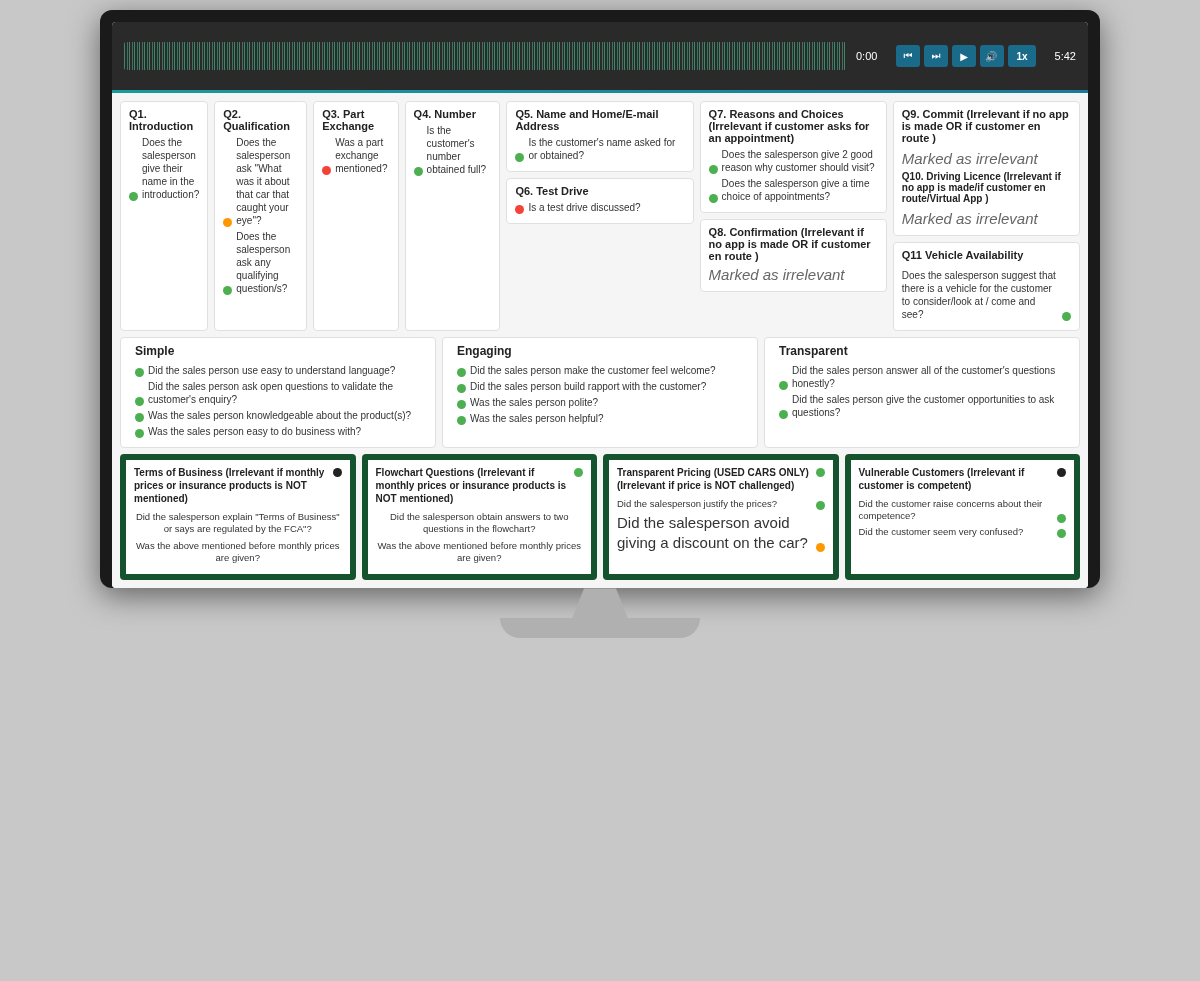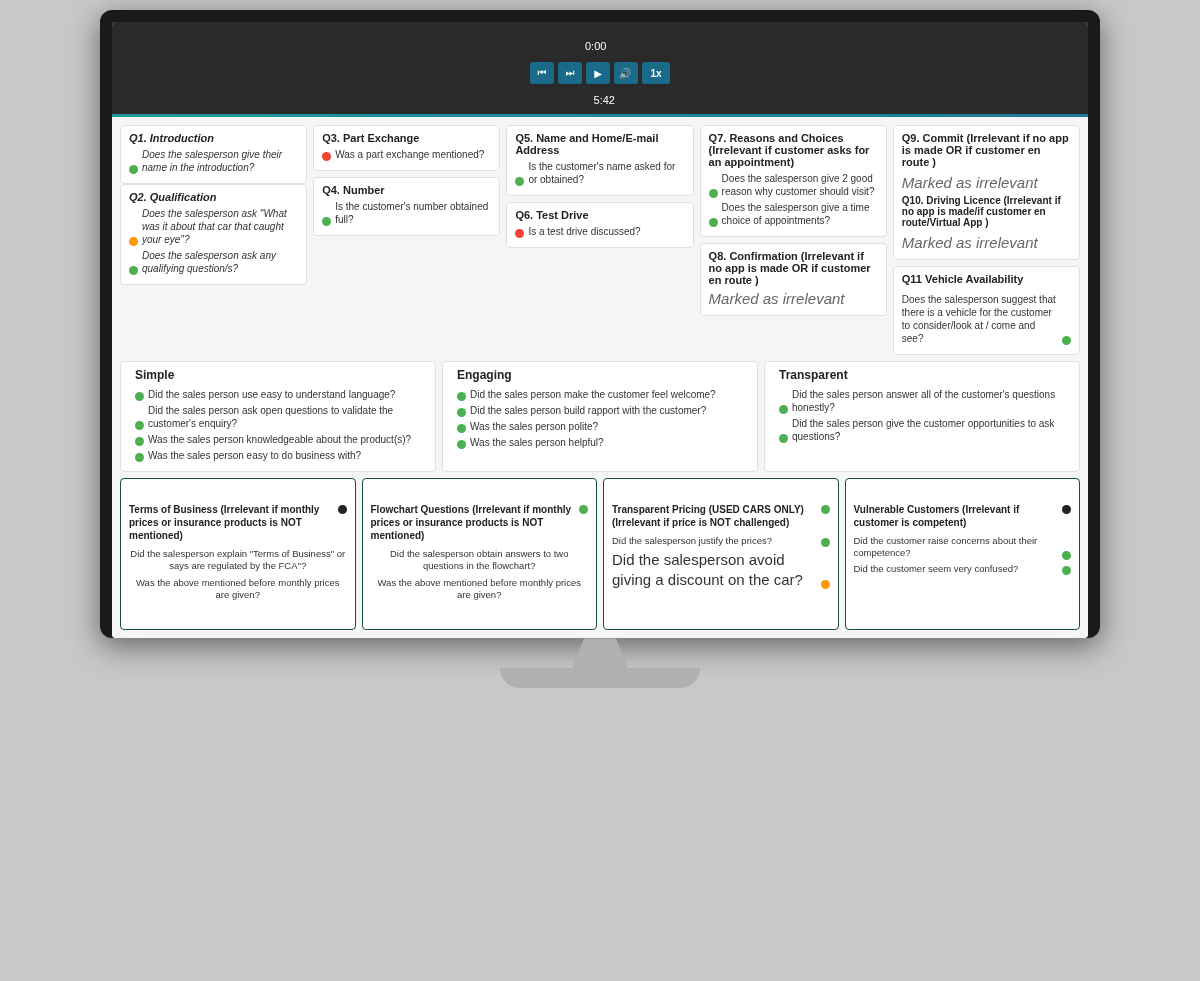--- a/index.html
+++ b/index.html
@@ -20,25 +20,24 @@
       box-shadow: 0 8px 30px rgba(0,0,0,0.5);
     }
     .screen {
       background: #fff;
       border-radius: 4px;
       overflow: hidden;
       width: 100%;
     }
     .audio-bar {
       background: #2a2a2a;
-      padding: 8px 12px;
+      padding: 20px 12px;
       display: flex;
       align-items: center;
       gap: 10px;
-      flex-direction: column;
     }
     .waveform {
       flex: 1;
       height: 28px;
       background: repeating-linear-gradient(
         90deg,
         #4a9a7a 0px, #4a9a7a 1px,
         transparent 1px, transparent 3px,
         #3a8a6a 3px, #3a8a6a 4px,
         transparent 4px, transparent 5px
@@ -158,23 +157,23 @@
       color: #222;
     }
     
     .bottom-grid {
       display: grid;
       grid-template-columns: repeat(4, 1fr);
       gap: 6px;
     }
     .bottom-card {
       background: #fff;
-      border: 1px solid #14532d;
+      border: 6px solid #14532d;
       border-radius: 4px;
-      padding: 24px 8px;
+      padding: 6px 8px;
     }
     .bottom-title {
       font-weight: bold;
       font-size: 10px;
       margin-bottom: 6px;
       display: flex;
       align-items: flex-start;
       justify-content: space-between;
       color: #222;
       line-height: 1.3;
@@ -230,42 +229,42 @@
           <button class="ctrl-btn speed">1x</button>
         </div>
         <span class="time-total">5:42</span>
       </div>
       <div class="teal-line"></div>
 
       <div class="content-area">
 
         <div class="q-grid">
 
-          <div style="display:flex; flex-direction:column; font-style:italic;">
+          <div style="display:flex; flex-direction:row; gap:6px;">
             <div class="q-card">
               <div class="q-card-title">Q1. Introduction</div>
               <div class="q-item">
                 <span class="dot dot-green"></span>
                 <span>Does the salesperson give their name in the introduction?</span>
               </div>
             </div>
             <div class="q-card">
               <div class="q-card-title">Q2. Qualification</div>
               <div class="q-item">
                 <span class="dot dot-orange"></span>
                 <span>Does the salesperson ask "What was it about that car that caught your eye"?</span>
               </div>
               <div class="q-item">
                 <span class="dot dot-green"></span>
                 <span>Does the salesperson ask any qualifying question/s?</span>
               </div>
             </div>
           </div>
 
-          <div style="display:flex; flex-direction:column; gap:6px;">
+          <div style="display:flex; flex-direction:row; gap:6px;">
             <div class="q-card">
               <div class="q-card-title">Q3. Part Exchange</div>
               <div class="q-item">
                 <span class="dot dot-red"></span>
                 <span>Was a part exchange mentioned?</span>
               </div>
             </div>
             <div class="q-card">
               <div class="q-card-title">Q4. Number</div>
               <div class="q-item">

